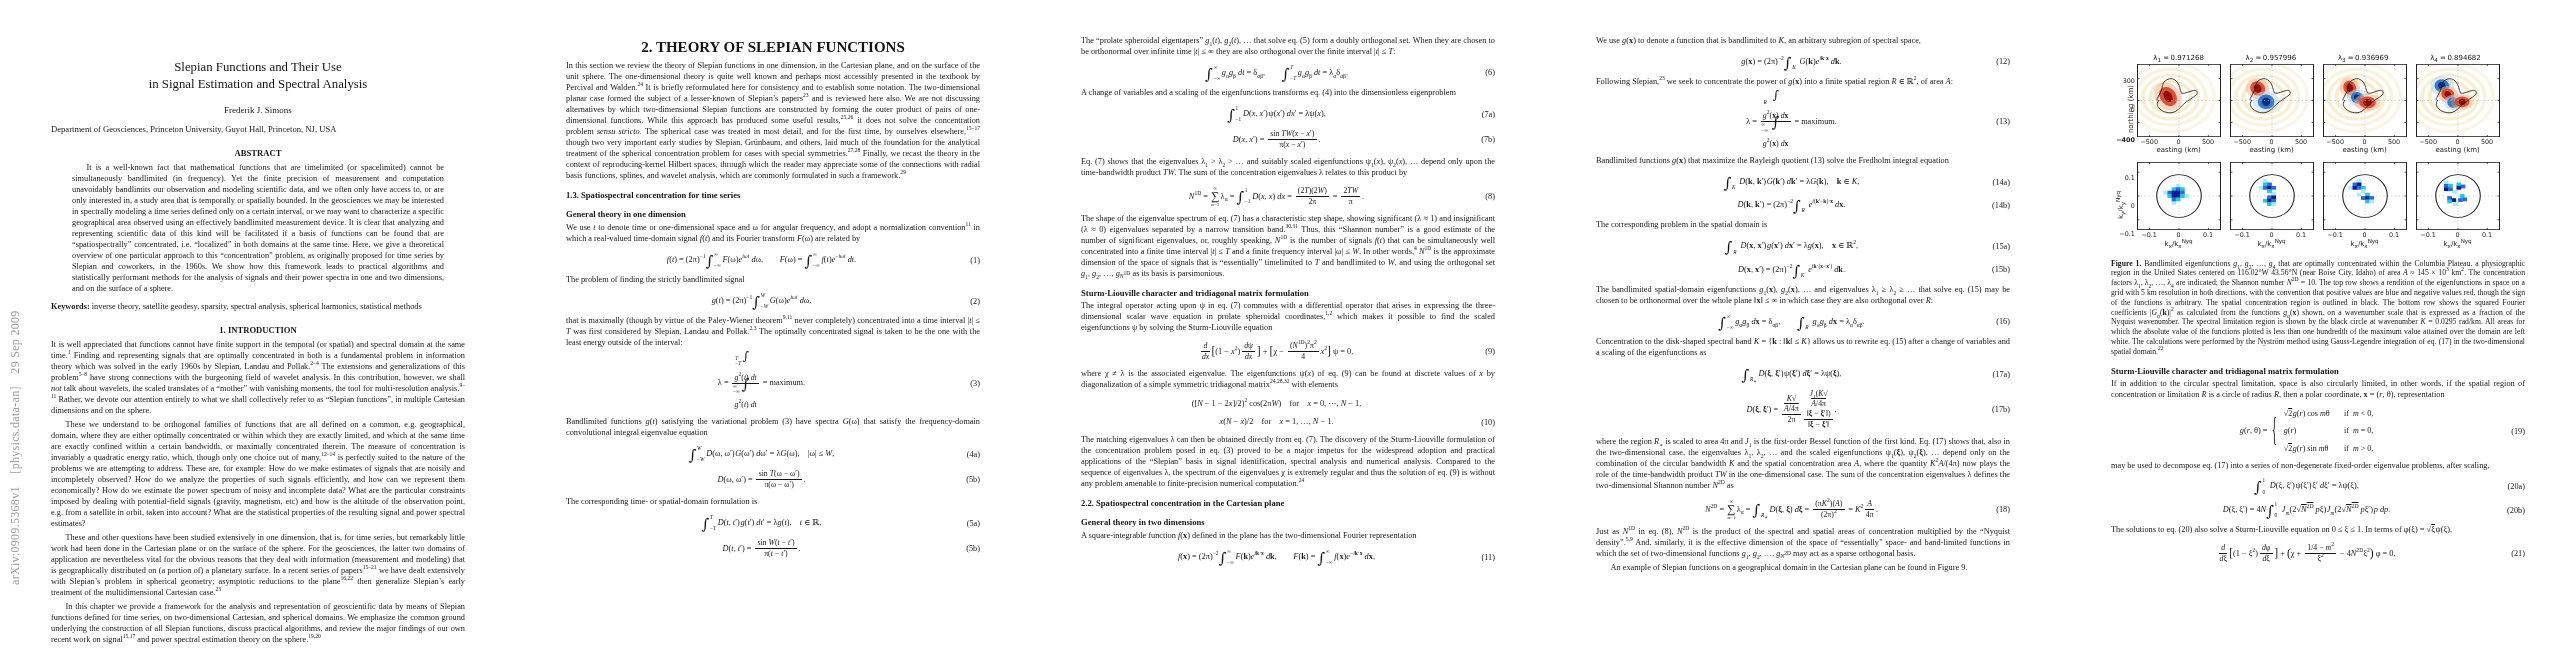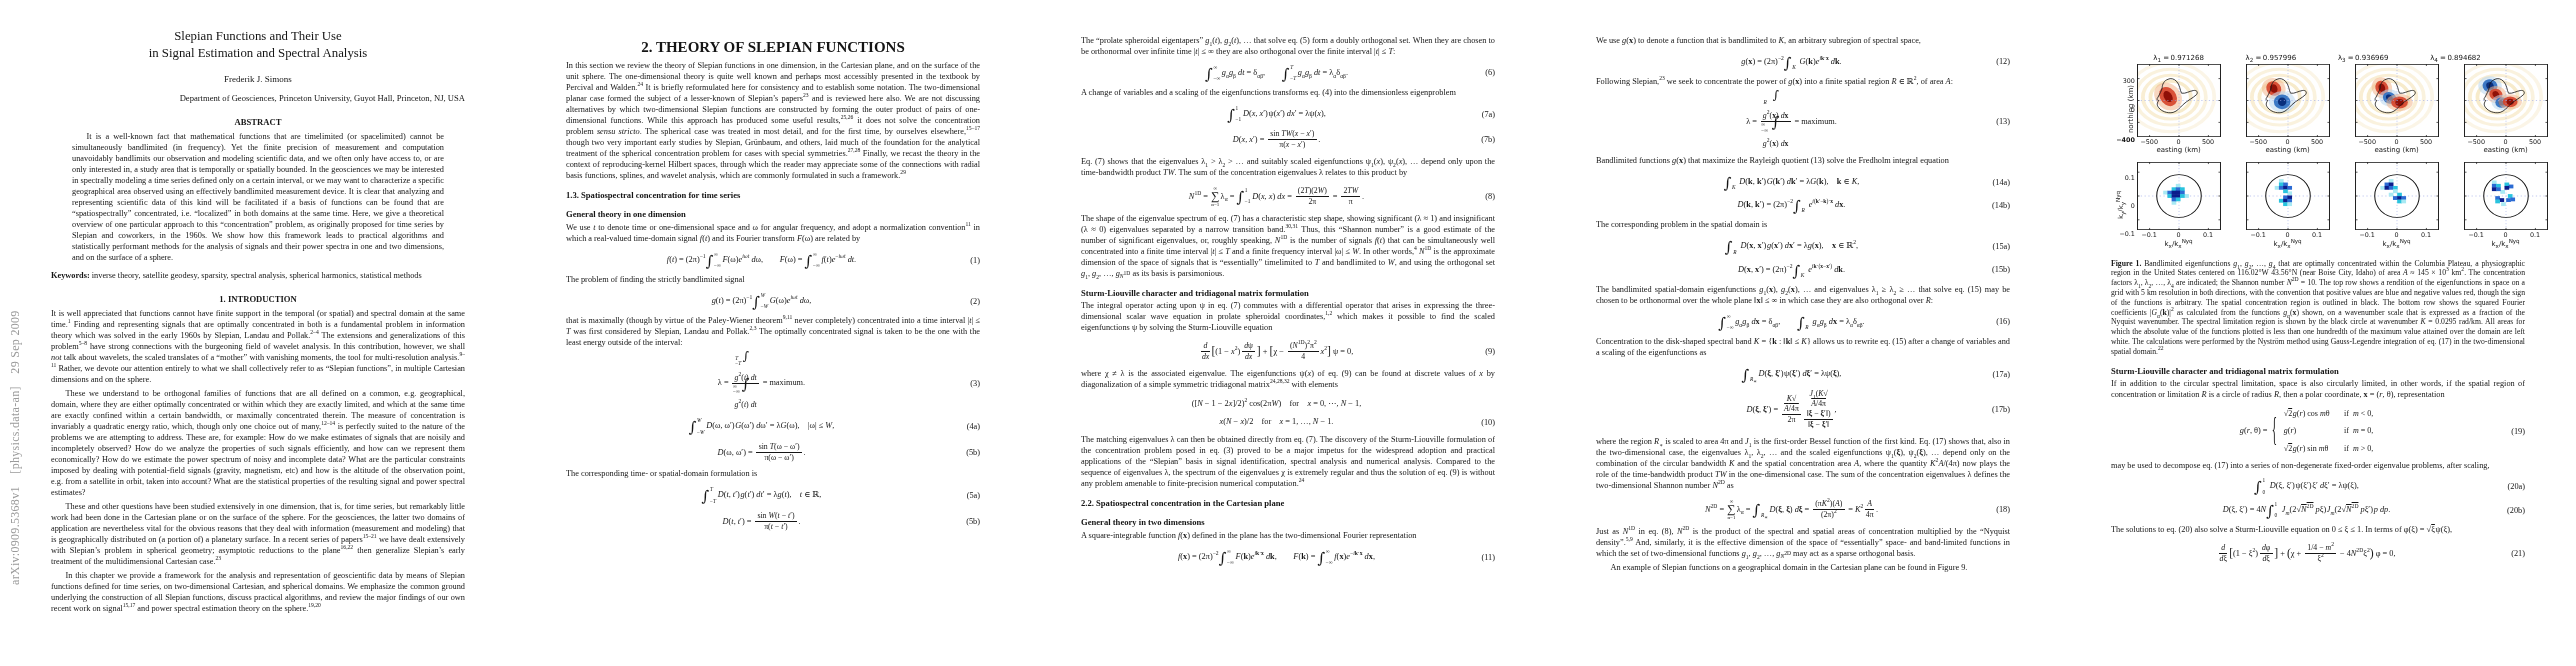--- a/index.html
+++ b/index.html
@@ -3,23 +3,23 @@
 <meta charset="utf-8">
 <style>
   html,body{margin:0;padding:0;}
   body{width:2576px;height:667px;background:#ffffff;color:#151515;
        font-family:"Liberation Serif","DejaVu Serif",serif;overflow:hidden;}
   #pages{display:flex;width:2576px;height:667px;}
   .page{width:515px;height:667px;position:relative;flex:none;background:#fff;}
   .content{position:absolute;left:51px;right:50px;top:32px;}
   .page1 .content{top:0;}
   
-  .doctitle{font-size:12.8px;line-height:16.7px;text-align:center;margin-top:28px;}
+  .doctitle{font-size:12.8px;line-height:16.7px;text-align:center;margin-top:59px;}
   .author{font-size:9px;text-align:center;margin-top:13px;}
-  .affil{font-size:8.6px;text-align:right;margin-top:9px;}
+  .affil{font-size:8.6px;text-align:left;margin-top:9px;}
   .h1{font-size:8.6px;font-weight:bold;text-align:center;margin:13.3px 0 4.4px;}
   .h1.big{font-size:15px;margin-top:6.7px;}
   .h2{font-size:8.6px;font-weight:bold;text-align:left;margin:9px 0 1.1px;}
   .p{font-size:8.3px;line-height:11px;text-align:justify;margin:2.8px 0 0;}
   .ind{text-indent:14.5px;}
   .abs{padding:0 21px;}
   .kw{margin-top:6.7px;}
   sup{font-size:5.6px;line-height:0;}
   sub{font-size:5.6px;line-height:0;}
   .ov{text-decoration:overline;}
@@ -53,21 +53,21 @@
   
   .fig{margin-top:22px;font-family:"DejaVu Sans","Liberation Sans",sans-serif;}
   .figtitles{display:flex;margin-left:25.6px;}
   .ft{width:84px;margin-right:8.3px;text-align:center;font-size:7px;height:10px;}
   .figrow{display:flex;}
   .figrowwrap.spec{margin-top:5.6px;}
   .ycol{position:relative;width:25.6px;flex:none;}
   .ylab{position:absolute;left:-4.4px;top:44%;transform:rotate(-90deg);transform-origin:center;
         white-space:nowrap;font-size:7px;}
   .ytick{position:absolute;right:1.7px;transform:translateY(-50%);font-size:6.4px;}
-  .pcell{width:84px;margin-right:25px;flex:none;}
+  .pcell{width:84px;margin-right:9px;flex:none;}
   .psvg{display:block;width:84px;background:#fff;}
   .tickrow{position:relative;height:7.8px;margin-top:1.1px;font-size:6.4px;}
   .tickrow span{position:absolute;transform:translateX(-50%);}
   .xlab{text-align:center;font-size:7px;height:10px;margin-top:0.6px;}
   .caption{font-size:7.7px;line-height:9.8px;text-align:justify;margin-top:9px;
            font-family:"Liberation Serif","DejaVu Serif",serif;}
 </style>
 </head>
 <body>
 
@@ -126,20 +126,21 @@
                     <span>−<i>T</i></span>
                   </span><i>g</i><sup>2</sup>(<i>t</i>) <i>dt</i></span>
                 <span><span class="int">∫</span><span class="su">
                     <span>∞</span>
                     <span>−∞</span>
                   </span><i>g</i><sup>2</sup>(<i>t</i>) <i>dt</i></span>
               </span> = maximum.</div>
             <div class="eqno">(3)</div>
           </div>
         </div>
+        <div class="p">Bandlimited functions <i>g</i>(<i>t</i>) satisfying the variational problem (3) have spectra <i>G</i>(ω) that satisfy the frequency-domain convolutional integral eigenvalue equation</div>
         <div class="eqblock">
           <div class="eqrow">
             <div class="eqm"><span class="int">∫</span><span class="su">
                 <span><i>W</i></span>
                 <span>−<i>W</i></span>
               </span><i>D</i>(ω, ω′) <i>G</i>(ω′) <i>d</i>ω′ = λ<i>G</i>(ω), |ω| ≤ <i>W</i>,</div>
             <div class="eqno">(4a)</div>
           </div>
           <div class="eqrow">
             <div class="eqm"><i>D</i>(ω, ω′) = <span class="frac">

